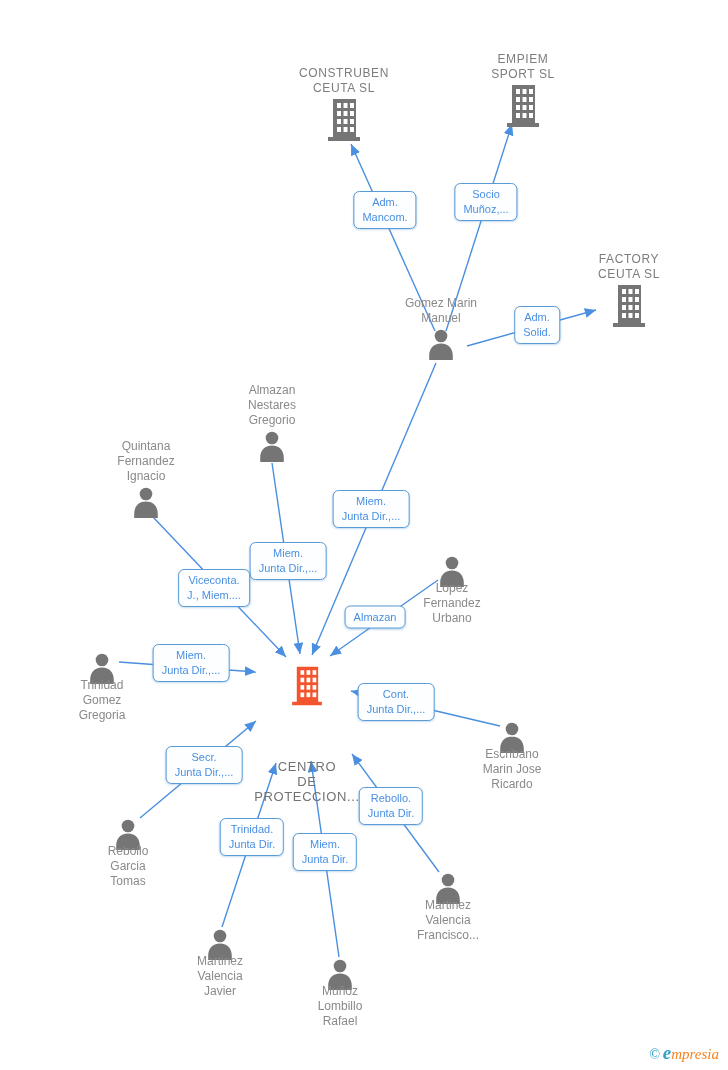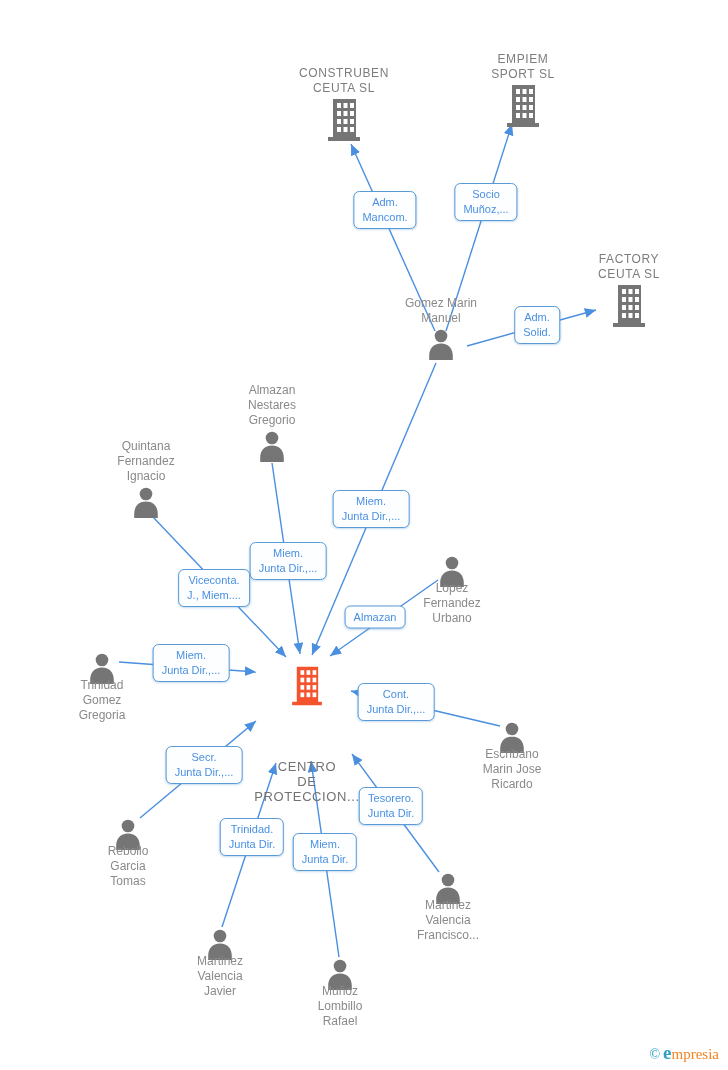--- a/index.html
+++ b/index.html
@@ -24,21 +24,21 @@
     position:absolute;width:132px;left:-66px;text-align:center;
     white-space:pre-line;font-size:12px;line-height:15px;color:#8a8a8a;
   }
   .nlabel.below{top:10px;}
   .nlabel.above{bottom:18px;}
   .company .nlabel{color:#7d7d7d;letter-spacing:.6px;bottom:24px;}
   .center-co .nlabel{top:33px;color:#737373;font-size:13px;letter-spacing:.6px;margin-top:40px;}
   
   .watermark{
     position:absolute;right:9px;bottom:6px;z-index:4;
-    font-family:"Liberation Serif", serif;white-space:nowrap;
+    font-family:"Liberation Serif", serif;font-style:italic;white-space:nowrap;
   }
   .wm-c{color:#2f9fc4;font-size:14px;margin-right:3px;}
   .wm-e{color:#2f9fc4;font-size:19px;font-weight:bold;}
   .wm-rest{color:#f5821f;font-size:15px;}
 </style>
 </head>
 <body>
 
 <div class="canvas">
 
@@ -271,20 +271,20 @@
   <div class="rel" style="left:191px;top:663px">Miem.
 Junta Dir.,...</div>
   <div class="rel" style="left:396px;top:702px">Cont.
 Junta Dir.,...</div>
   <div class="rel" style="left:204px;top:765px">Secr.
 Junta Dir.,...</div>
   <div class="rel" style="left:252px;top:837px">Trinidad.
 Junta Dir.</div>
   <div class="rel" style="left:325px;top:852px">Miem.
 Junta Dir.</div>
-  <div class="rel" style="left:391px;top:806px">Tesorero.
+  <div class="rel" style="left:391px;top:806px">Rebollo.
 Junta Dir.</div>
 
   <div class="watermark">
     <span class="wm-c">©</span><span class="wm-e">e</span><span class="wm-rest">mpresia</span>
   </div>
 
 </div>
 
 </body></html>

